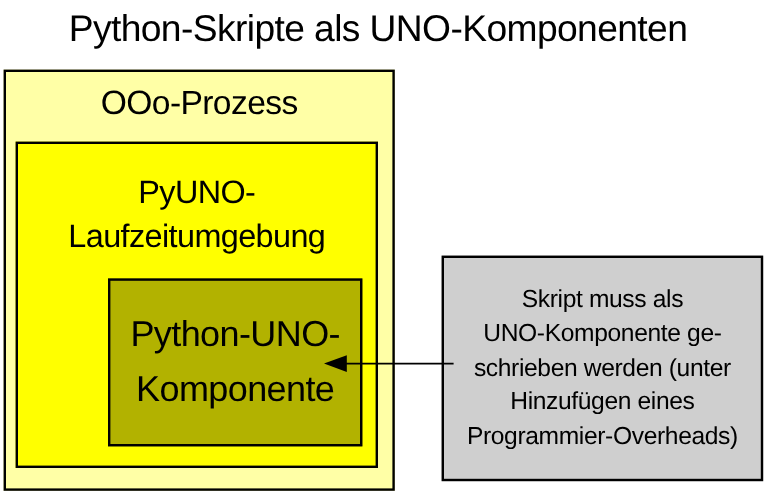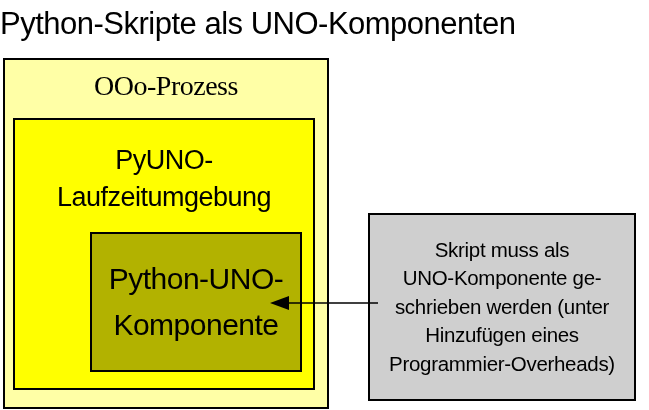--- a/index.html
+++ b/index.html
@@ -16,21 +16,21 @@
     background: #ffffff;
     overflow: hidden;
   }
   .pre { white-space: pre-line; }
 
   #title {
     position: absolute;
     left: 0;
     top: 5px;
     width: 630px;
-    text-align: left;
+    text-align: center;
     font-size: 31px;
     letter-spacing: -0.5px;
     line-height: 38px;
   }
 
   .box {
     position: absolute;
     box-sizing: border-box;
     border: 2px solid #000000;
   }
@@ -41,21 +41,20 @@
     width: 326px;
     height: 351px;
     background: #ffffa6;
     text-align: center;
   }
   #ooo-label {
     margin-top: 9px;
     font-size: 28px;
     letter-spacing: -0.5px;
     line-height: 34px;
-    font-family: Liberation Serif, serif;
   }
 
   #pyuno-box {
     left: 13px;
     top: 118px;
     width: 302px;
     height: 272px;
     background: #ffff00;
     text-align: center;
   }

